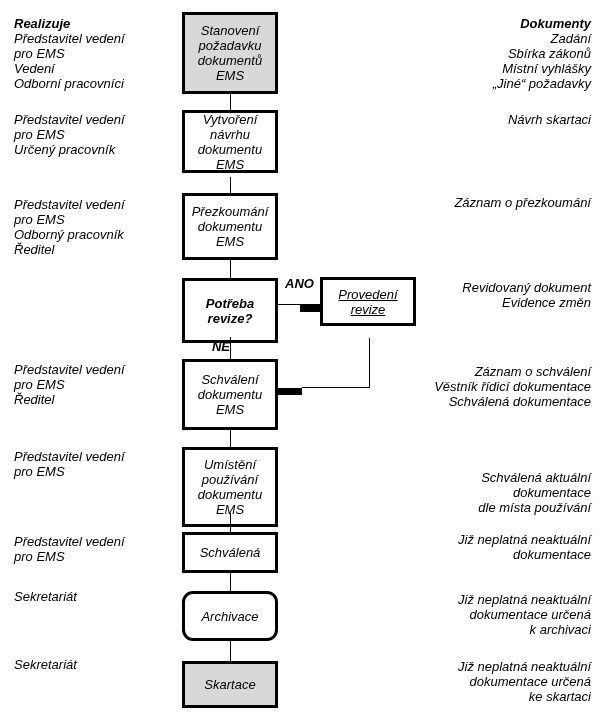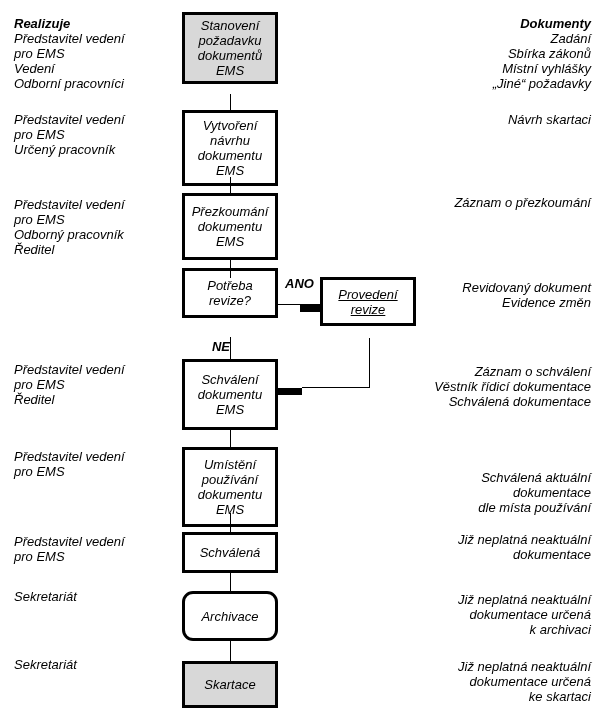--- a/index.html
+++ b/index.html
@@ -71,32 +71,32 @@
 dle místa používání</div>
   <div class="txt right" style="right:9px;top:532px;">Již neplatná neaktuální
 dokumentace</div>
   <div class="txt right" style="right:9px;top:592px;">Již neplatná neaktuální
 dokumentace určená
 k archivaci</div>
   <div class="txt right" style="right:9px;top:659px;">Již neplatná neaktuální
 dokumentace určená
 ke skartaci</div>
 
-  <div class="fbox gray" style="top:12px;height:72px;">Stanovení
+  <div class="fbox gray" style="top:12px;height:82px;">Stanovení
 požadavku
 dokumentů
 EMS</div>
-  <div class="fbox" style="top:110px;height:76px;">Vytvoření
+  <div class="fbox" style="top:110px;height:63px;">Vytvoření
 návrhu
 dokumentu
 EMS</div>
   <div class="fbox" style="top:193px;height:67px;">Přezkoumání
 dokumentu
 EMS</div>
-  <div class="fbox" style="top:268px;height:50px;">Potřeba
+  <div class="fbox" style="top:278px;height:65px;font-weight:bold;">Potřeba
 revize?</div>
   <div class="fbox" style="top:359px;height:71px;">Schválení
 dokumentu
 EMS</div>
   <div class="fbox" style="top:447px;height:80px;">Umístění
 používání
 dokumentu
 EMS</div>
   <div class="fbox" style="top:532px;height:41px;">Schválená</div>
   <div class="fbox" style="top:591px;height:50px;border-radius:11px;">Archivace</div>

